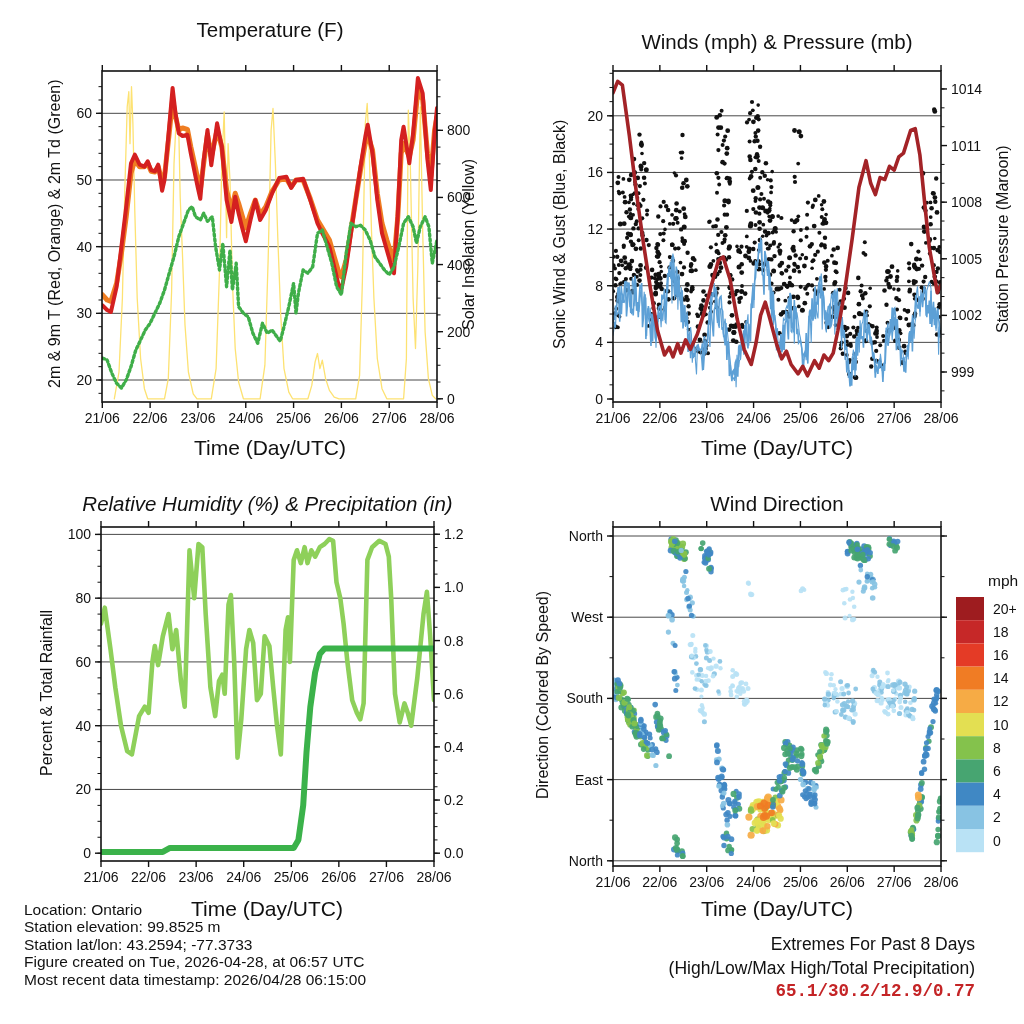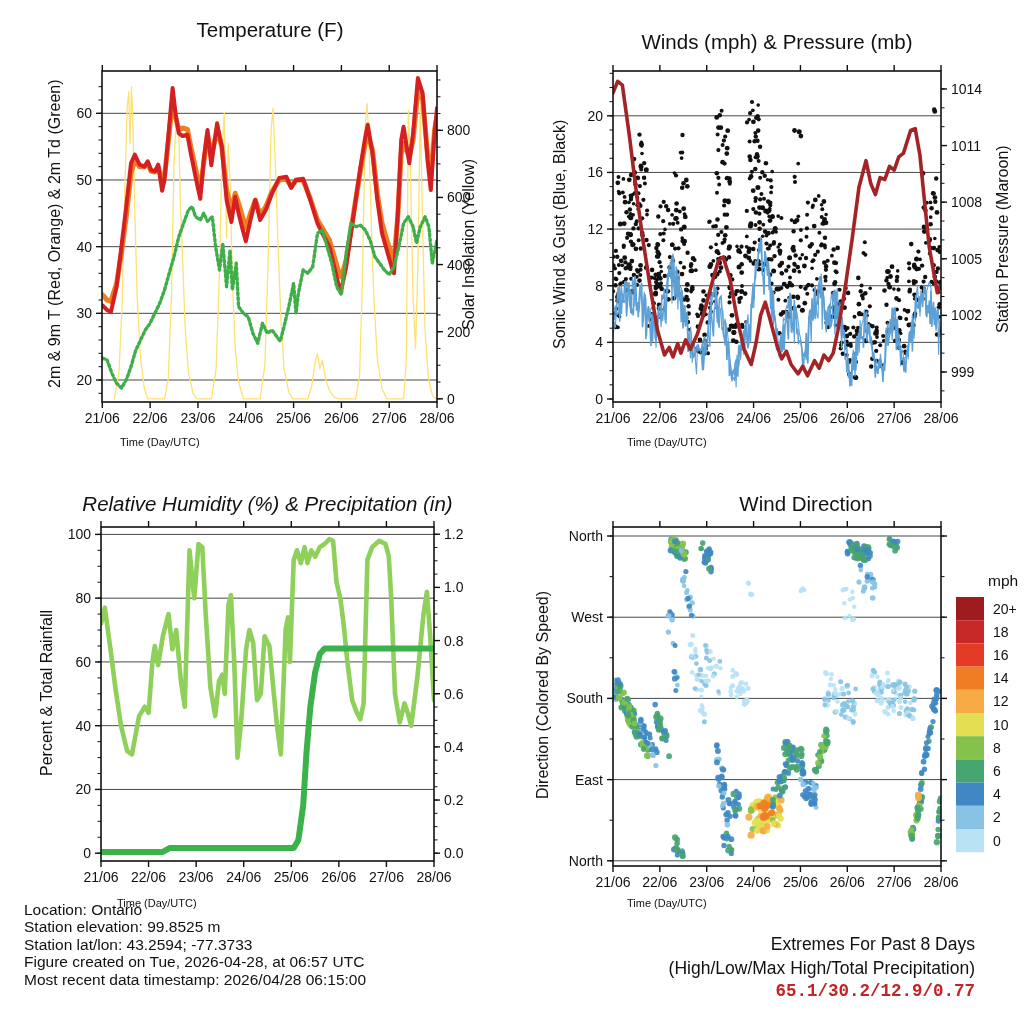--- a/index.html
+++ b/index.html
@@ -1,20 +1,20 @@
 <!DOCTYPE html>
 <html><head>
 <meta charset="utf-8">
 <style>
   html,body{margin:0;padding:0;}
   body{width:1024px;height:1024px;background:#ffffff;position:relative;overflow:hidden;
        font-family:"Liberation Sans", sans-serif;color:#111;}
   .lbl{position:absolute;}
   .title{font-size:20.5px;text-align:center;}
-  .xlab{font-size:11px;text-align:left;}
+  .xlab{font-size:21px;text-align:center;}
   .vlab{position:absolute;writing-mode:vertical-rl;transform:rotate(180deg);
         text-align:center;font-size:16px;white-space:nowrap;}
   .footer-line{font-size:15.5px;line-height:17.4px;white-space:nowrap;}
   .extreme{font-size:17.5px;line-height:23.5px;text-align:right;white-space:nowrap;}
   .extreme-values{font-weight:bold;}
   .mph{font-size:15.5px;}
   svg text.tick{font-family:"Liberation Sans",sans-serif;font-size:14px;fill:#111;}
   #fig{position:absolute;left:0;top:0;}
 </style>
 </head>
@@ -2247,21 +2247,21 @@
     <text x="993" y="799.2" text-anchor="start" class="tick">4</text>
     <rect x="956" y="805.8" width="28" height="23.2" fill="#88c3e3"></rect>
     <text x="993" y="822.4" text-anchor="start" class="tick">2</text>
     <rect x="956" y="829" width="28" height="23.2" fill="#b9e2f5"></rect>
     <text x="993" y="845.6" text-anchor="start" class="tick">0</text>
   </svg>
 
 <div class="lbl title" style="left:60px;top:18px;width:420px;">Temperature (F)</div>
 <div class="lbl title" style="left:567px;top:30px;width:420px;">Winds (mph) &amp; Pressure (mb)</div>
 <div class="lbl title" style="left:40px;top:492px;width:455px;font-style:italic;">Relative Humidity (%) &amp; Precipitation (in)</div>
-<div class="lbl title" style="left:596px;top:492px;width:420px;">Wind Direction</div>
+<div class="lbl title" style="left:567px;top:492px;width:420px;">Wind Direction</div>
 
 <div class="lbl xlab" style="left:120px;top:436px;width:300px;">Time (Day/UTC)</div>
 <div class="lbl xlab" style="left:627px;top:436px;width:300px;">Time (Day/UTC)</div>
 <div class="lbl xlab" style="left:117px;top:897px;width:300px;">Time (Day/UTC)</div>
 <div class="lbl xlab" style="left:627px;top:897px;width:300px;">Time (Day/UTC)</div>
 
 <div class="vlab" style="left:46px;top:64px;height:340px;">2m &amp; 9m T (Red, Orange) &amp; 2m Td (Green)</div>
 <div class="vlab" style="left:460px;top:84px;height:320px;">Solar Insolation (Yellow)</div>
 <div class="vlab" style="left:551px;top:64px;height:340px;">Sonic Wind &amp; Gust (Blue, Black)</div>
 <div class="vlab" style="left:994px;top:74px;height:330px;">Station Pressure (Maroon)</div>

